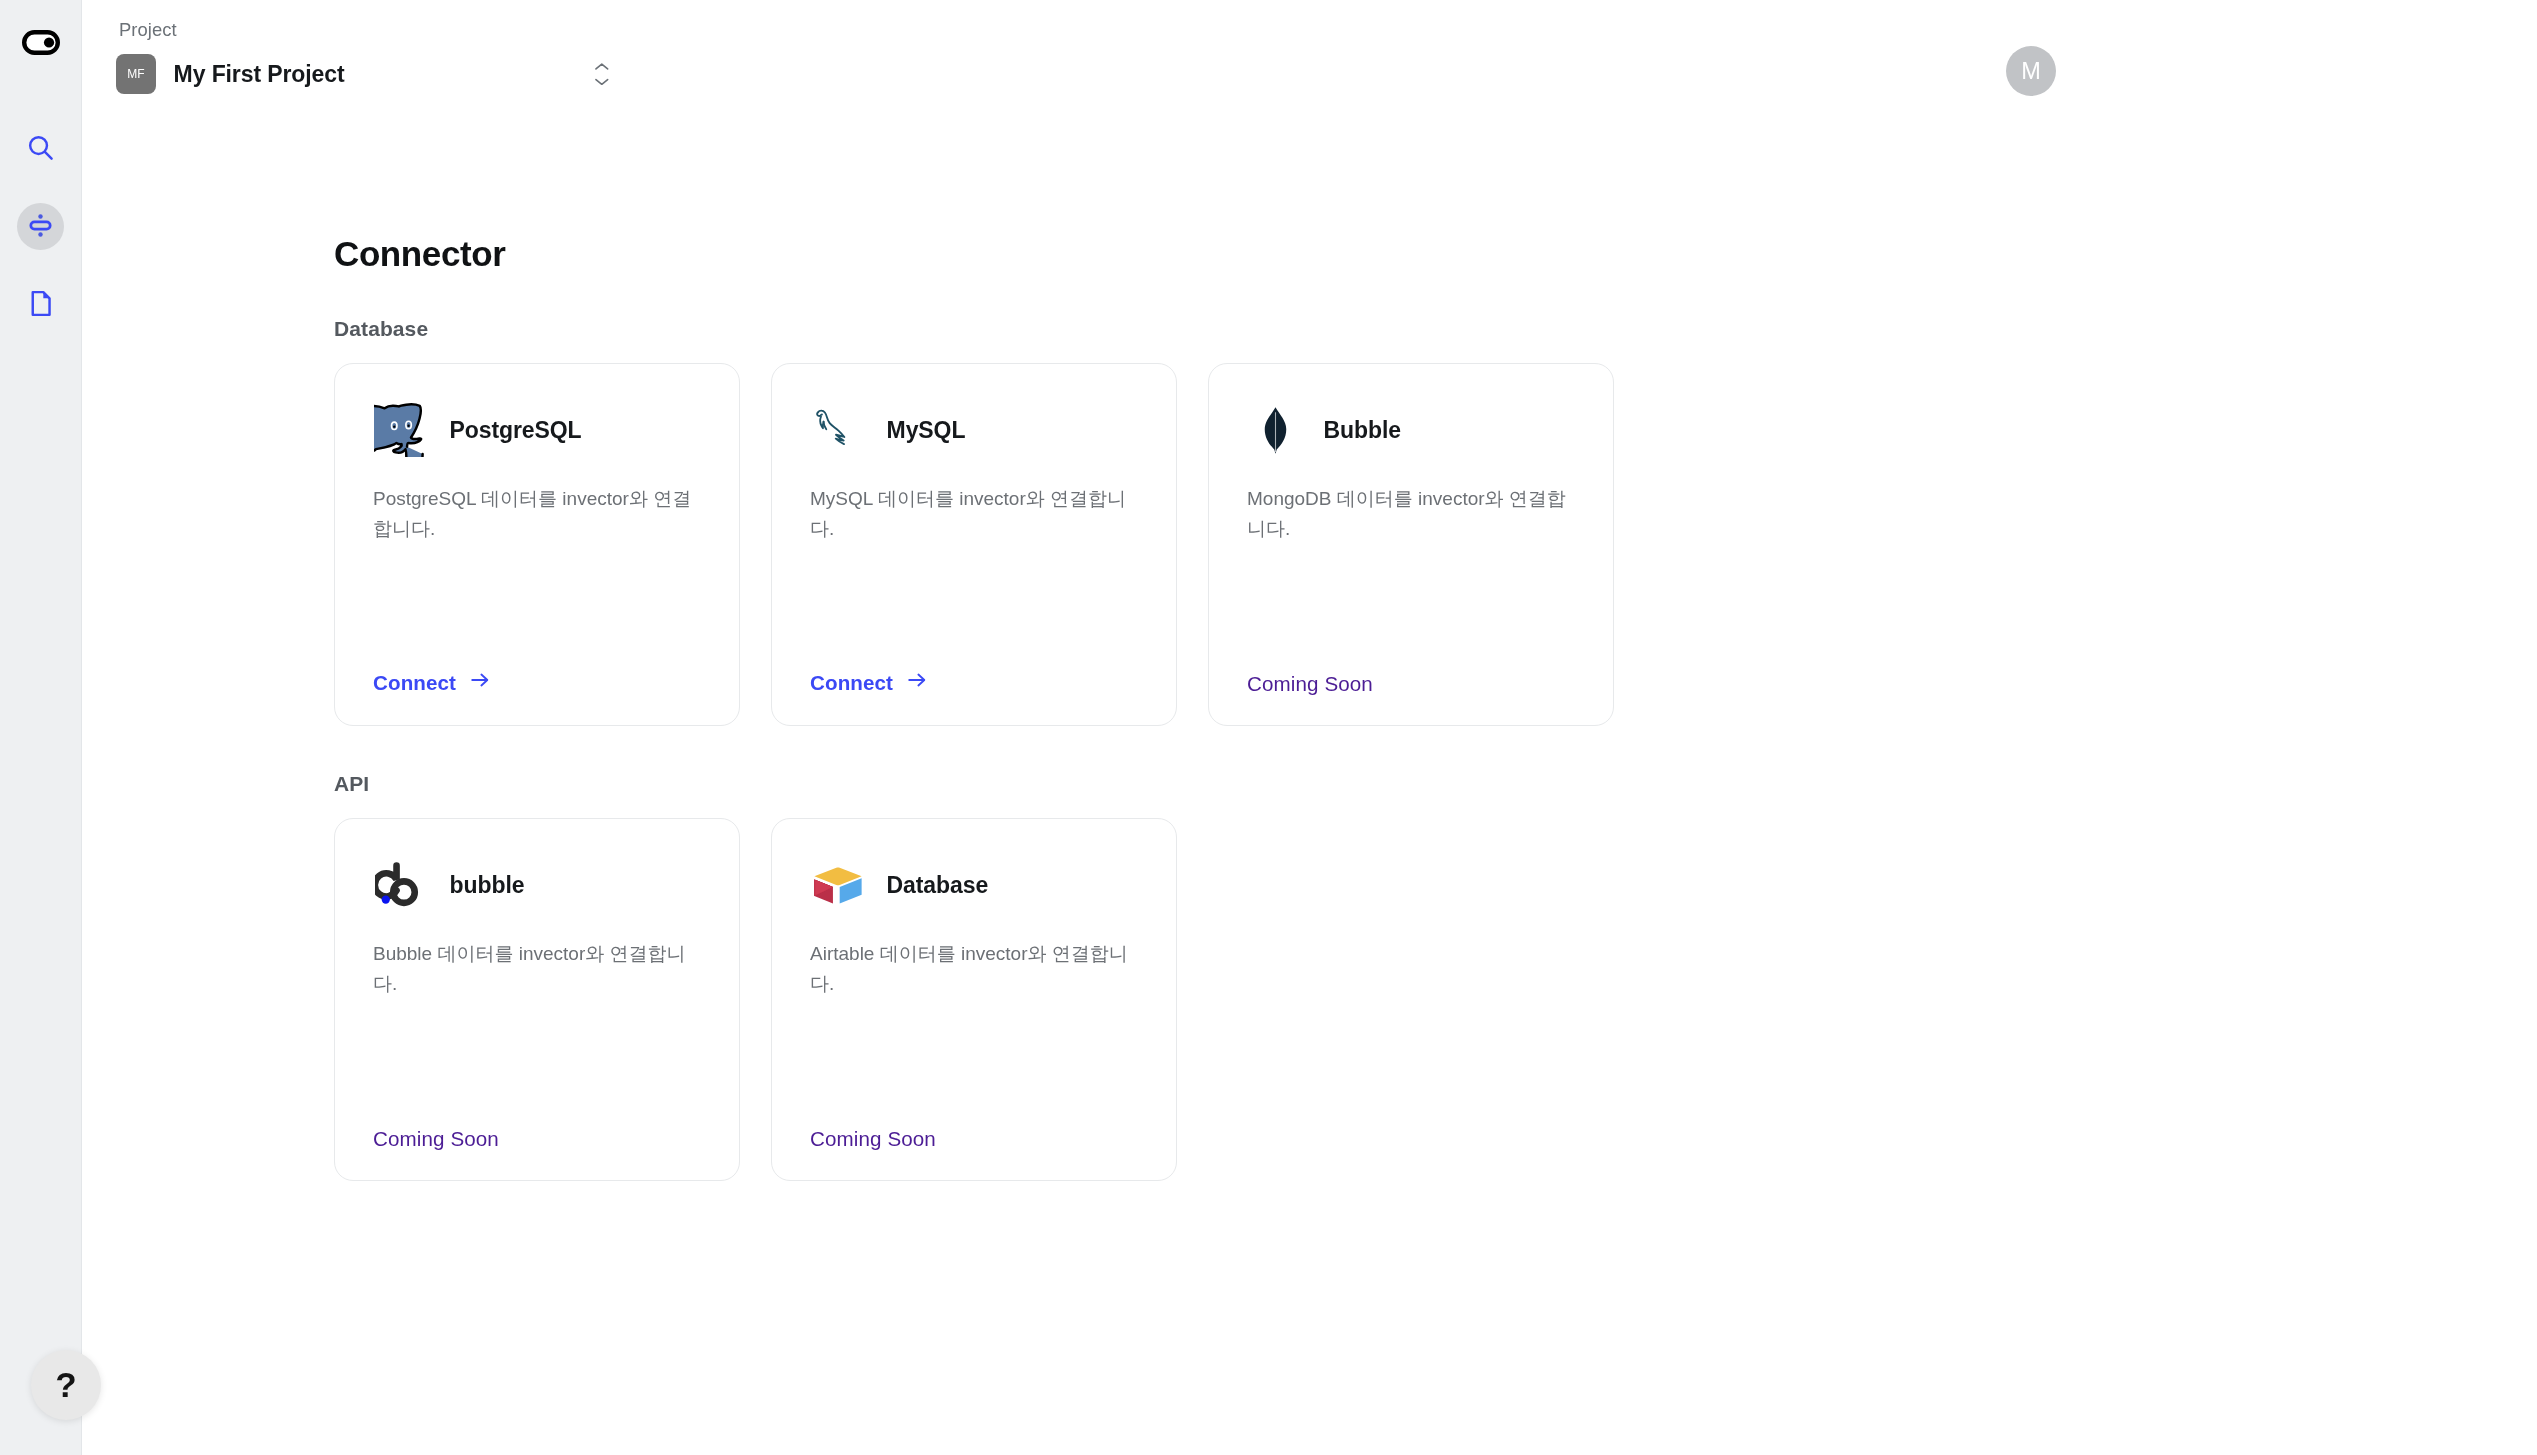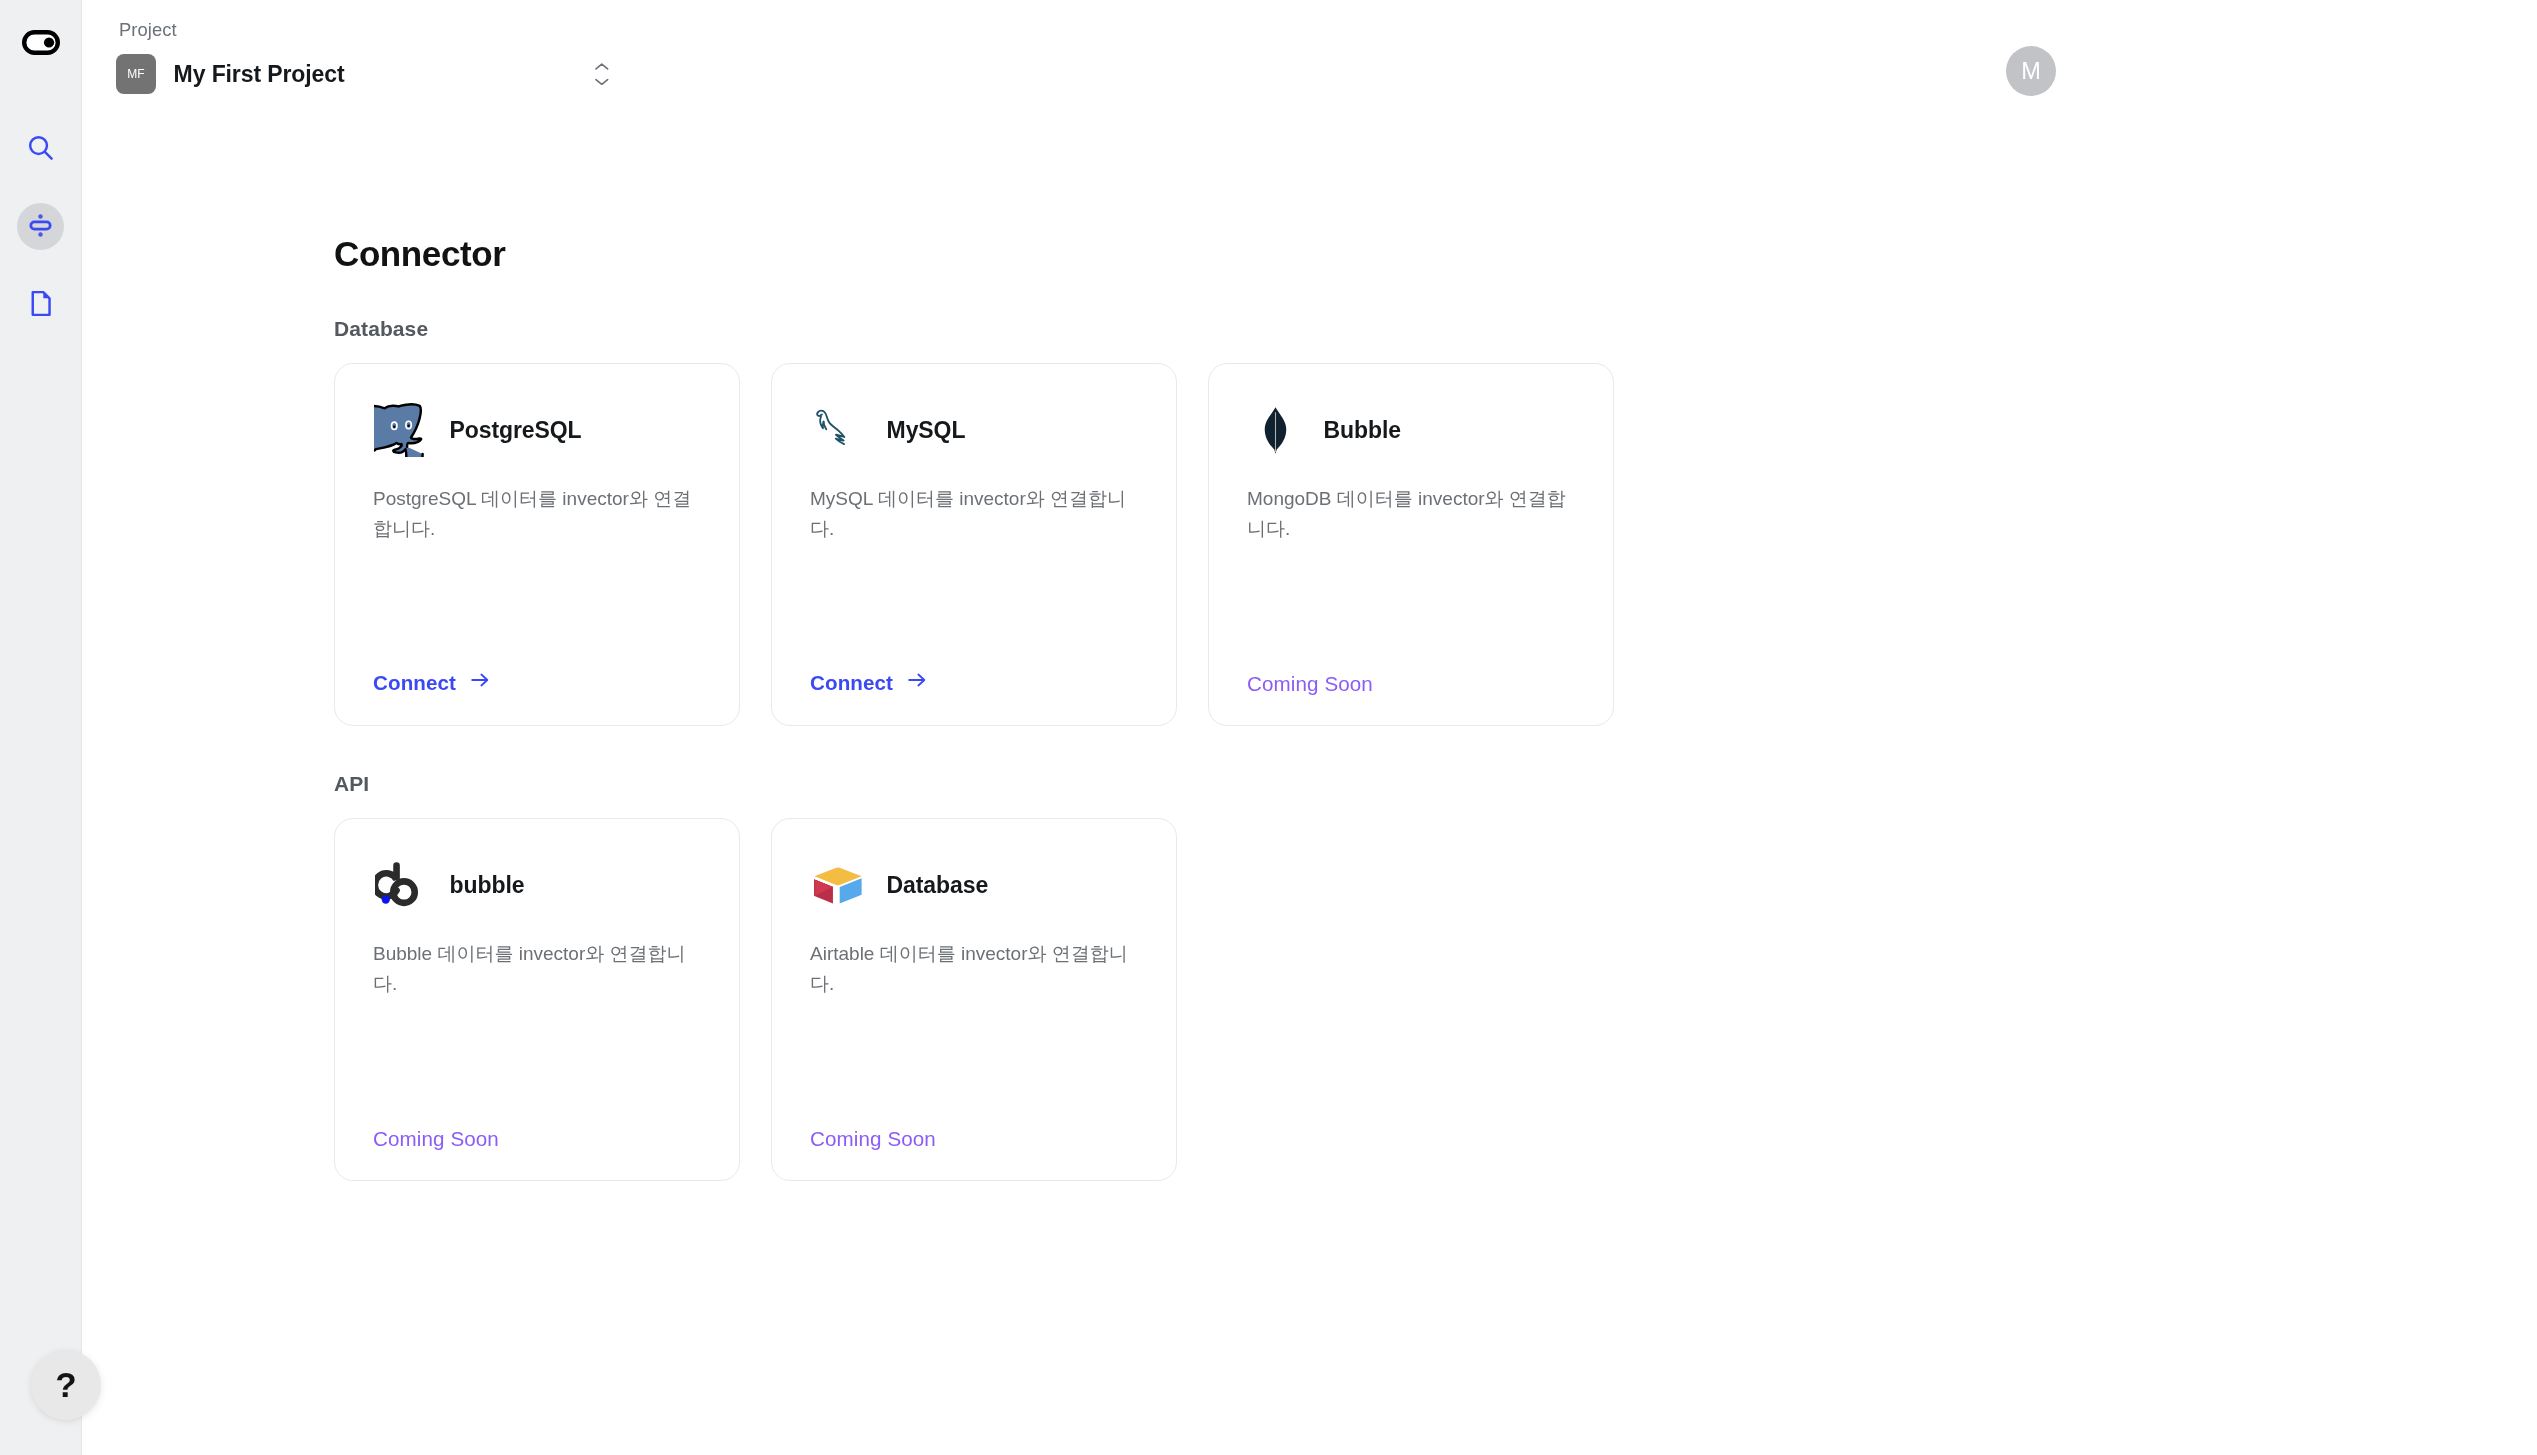--- a/index.html
+++ b/index.html
@@ -243,21 +243,21 @@
     align-items: center;
     gap: 13.2px;
     font-size: 20.6px;
     font-weight: bold;
     color: #3b49f5;
     cursor: pointer;
     letter-spacing: 0.1px;
   }
   .coming-soon {
     font-size: 20.6px;
-    color: #8b5cf6;
+    color: #4c1d95;
     letter-spacing: 0.1px;
   }
 </style>
 </head>
 <body>
 
 <div id="app">
 
   <aside class="sidebar">
 

